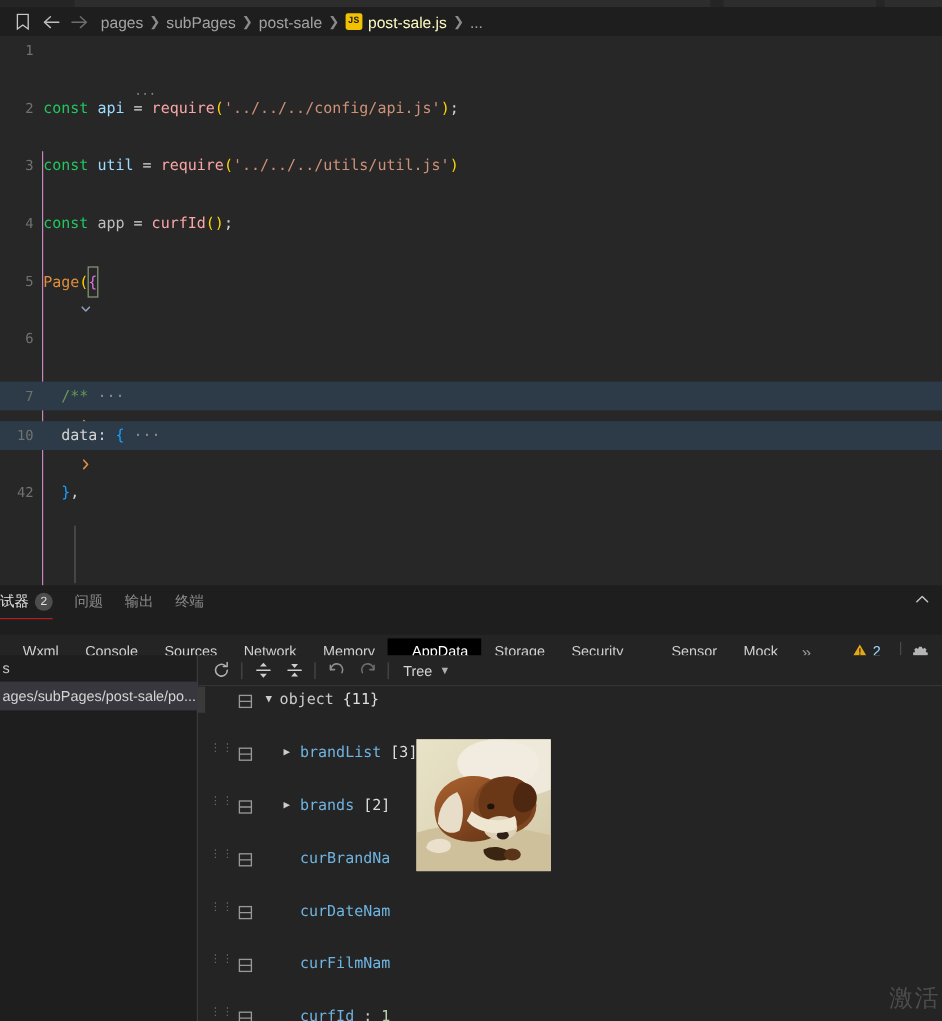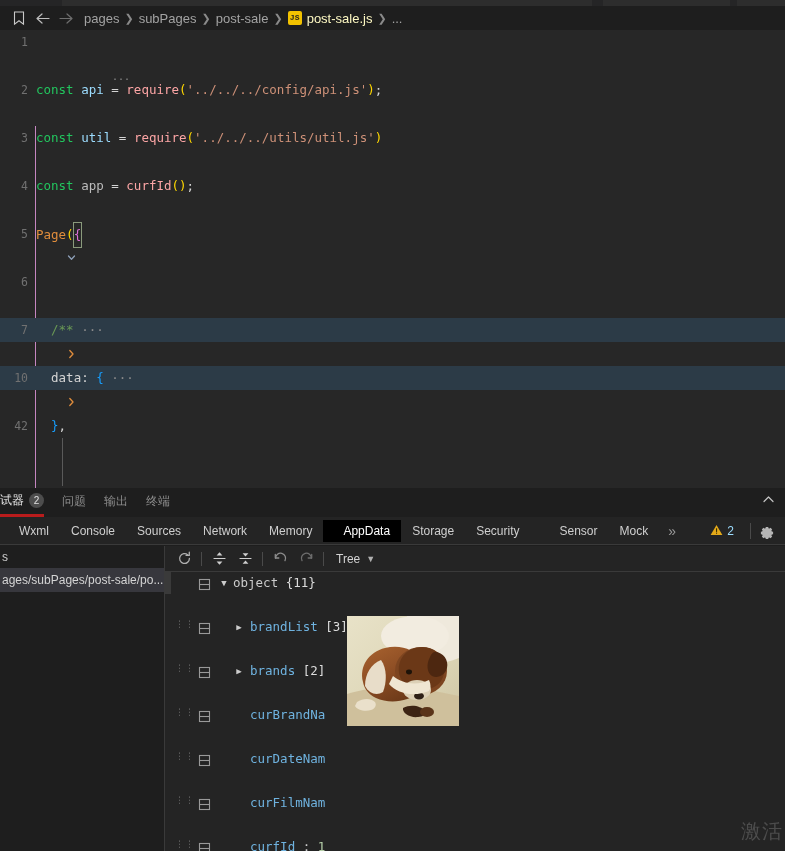--- a/index.html
+++ b/index.html
@@ -68,30 +68,30 @@
   .c-dots{color:#8a8a8a;}
 
   
   .panelhdr{
     position:absolute;left:0;top:488px;width:785px;height:27px;background:#1e1e1e;
     display:flex;align-items:center;box-sizing:border-box;
   }
   .panelhdr .ph-item{
     font-size:12px;color:#8c8c8c;margin-right:18px;display:flex;align-items:center;height:27px;
   }
-  .panelhdr .ph-item.active{color:#e7e7e7;border-bottom:3px solid #b91c1c;}
+  .panelhdr .ph-item.active{color:#e7e7e7;border-bottom:1px solid #b91c1c;}
   .ph-badge{
     display:inline-block;min-width:15px;height:15px;line-height:15px;border-radius:8px;
     background:#4d4d4d;color:#e0e0e0;font-size:10px;text-align:center;margin-left:5px;padding:0 4px;box-sizing:border-box;
   }
   .ph-chevron{position:absolute;right:10px;top:5px;color:#c5c5c5;font-size:12px;}
 
   
   .dtabs{
-    position:absolute;left:0;top:517px;width:785px;height:28px;background:#242424;
+    position:absolute;left:0;top:529px;width:785px;height:28px;background:#242424;
     display:flex;align-items:center;box-sizing:border-box;border-bottom:1px solid #3a3a3a;
   }
   .dtab{font-size:12px;color:#cfcfcf;padding:0 11px;height:22px;line-height:22px;white-space:nowrap;}
   .dtab.sel{background:#000000;color:#ffffff;padding-left:20px;}
   .dtab.more{color:#9a9a9a;font-size:14px;padding:0 9px;}
   .dt-right{position:absolute;right:6px;top:0;height:28px;display:flex;align-items:center;}
   .warn-wrap{display:flex;align-items:center;font-size:12px;color:#9cdcfe;margin-right:8px;}
   .warn-tri{margin-right:4px;}
   .dt-divider{width:1px;height:16px;background:#4a4a4a;margin:0 8px;}
 
@@ -223,31 +223,31 @@
     <div class="code-row hl" style="top:144px;">
       <span class="gut">7</span>
       <span class="fold orange">
         <svg width="9" height="24" viewBox="0 0 9 24">
             <path d="M2.8 8.5l3.2 3.5-3.2 3.5" fill="none" stroke="#e08d3c" stroke-width="1.3" stroke-linecap="round" stroke-linejoin="round"></path>
           </svg>
       </span>
       <span class="txt"><span class="c-cmt">  /** </span><span class="c-dots">···</span></span>
     </div>
 
-    <div class="code-row hl" style="top:168px;">
+    <div class="code-row hl" style="top:153px;">
       <span class="gut">10</span>
       <span class="fold orange">
         <svg width="9" height="24" viewBox="0 0 9 24">
             <path d="M2.8 8.5l3.2 3.5-3.2 3.5" fill="none" stroke="#e08d3c" stroke-width="1.3" stroke-linecap="round" stroke-linejoin="round"></path>
           </svg>
       </span>
       <span class="txt"><span class="c-var" style="color:#d4d4d4;">  data</span><span class="c-pun">: </span><span class="c-br3">{</span><span class="c-dots"> ···</span></span>
     </div>
 
-    <div class="code-row" style="top:192px;">
+    <div class="code-row" style="top:176px;">
       <span class="gut">42</span>
       <span class="txt"><span class="c-br3">  }</span><span class="c-pun">,</span></span>
     </div>
 
 
   </div>
 
   <div class="panelhdr">
     <div class="ph-item active" style="margin-left:0;">
       <span>试器</span>

